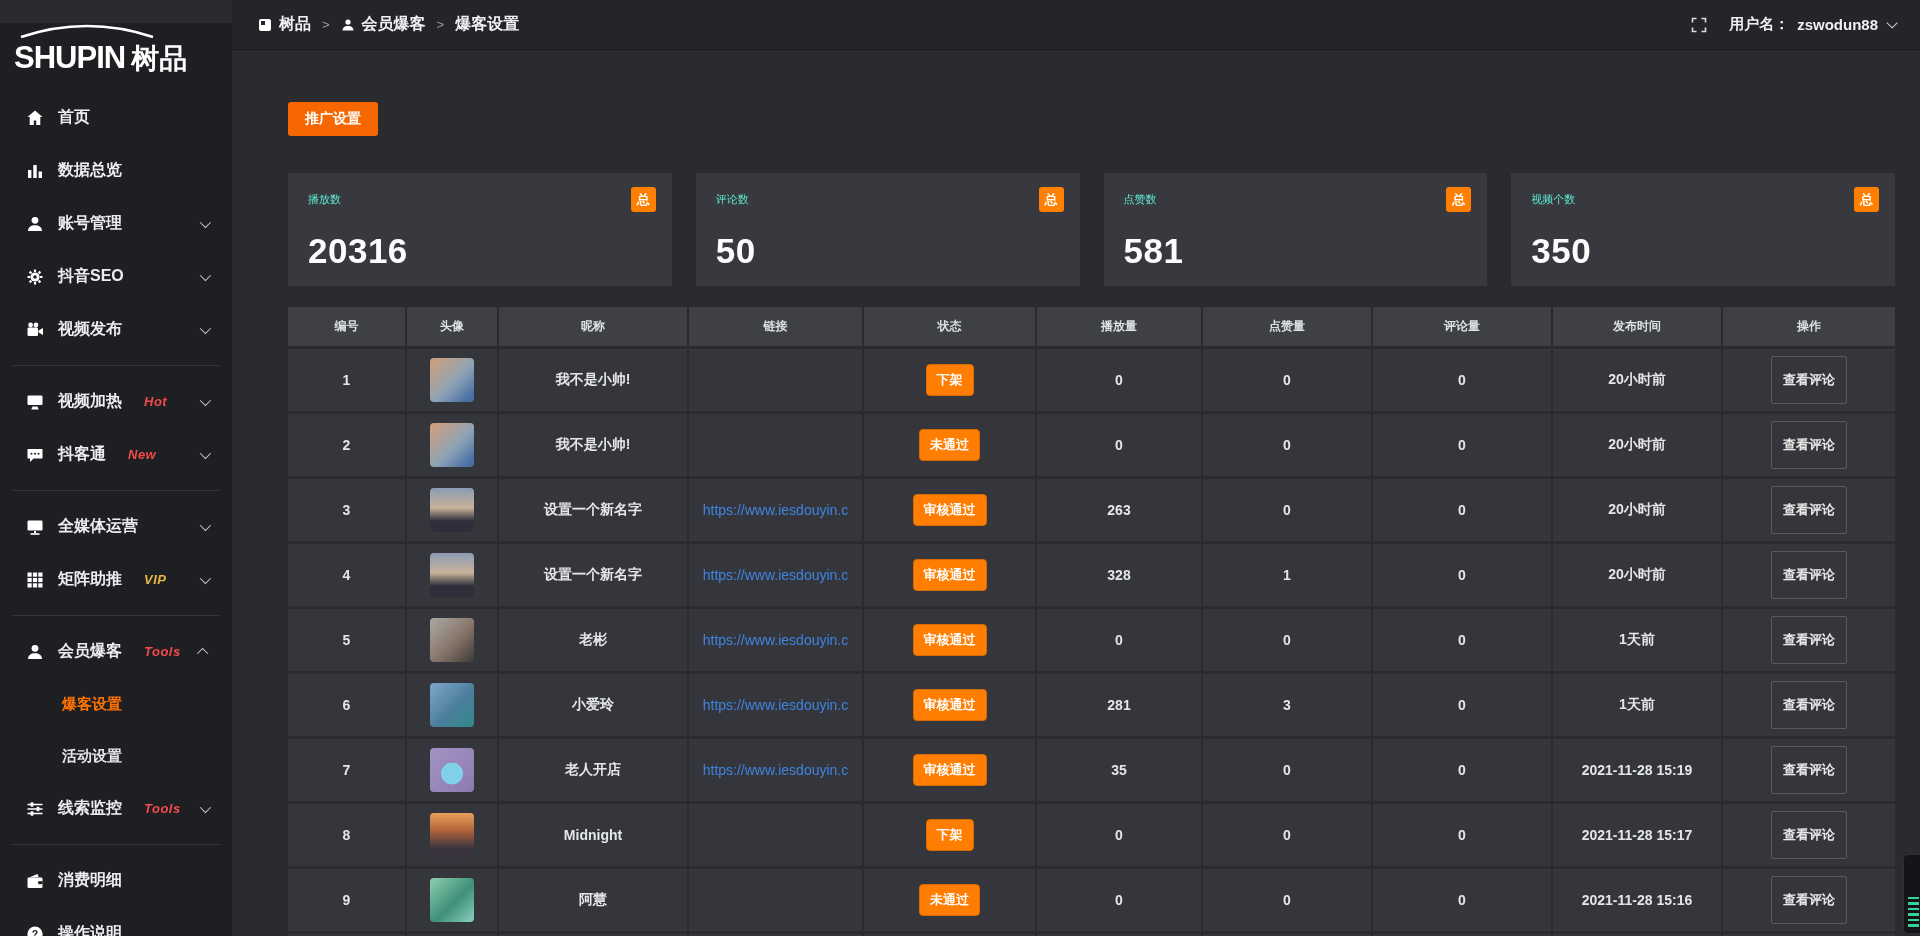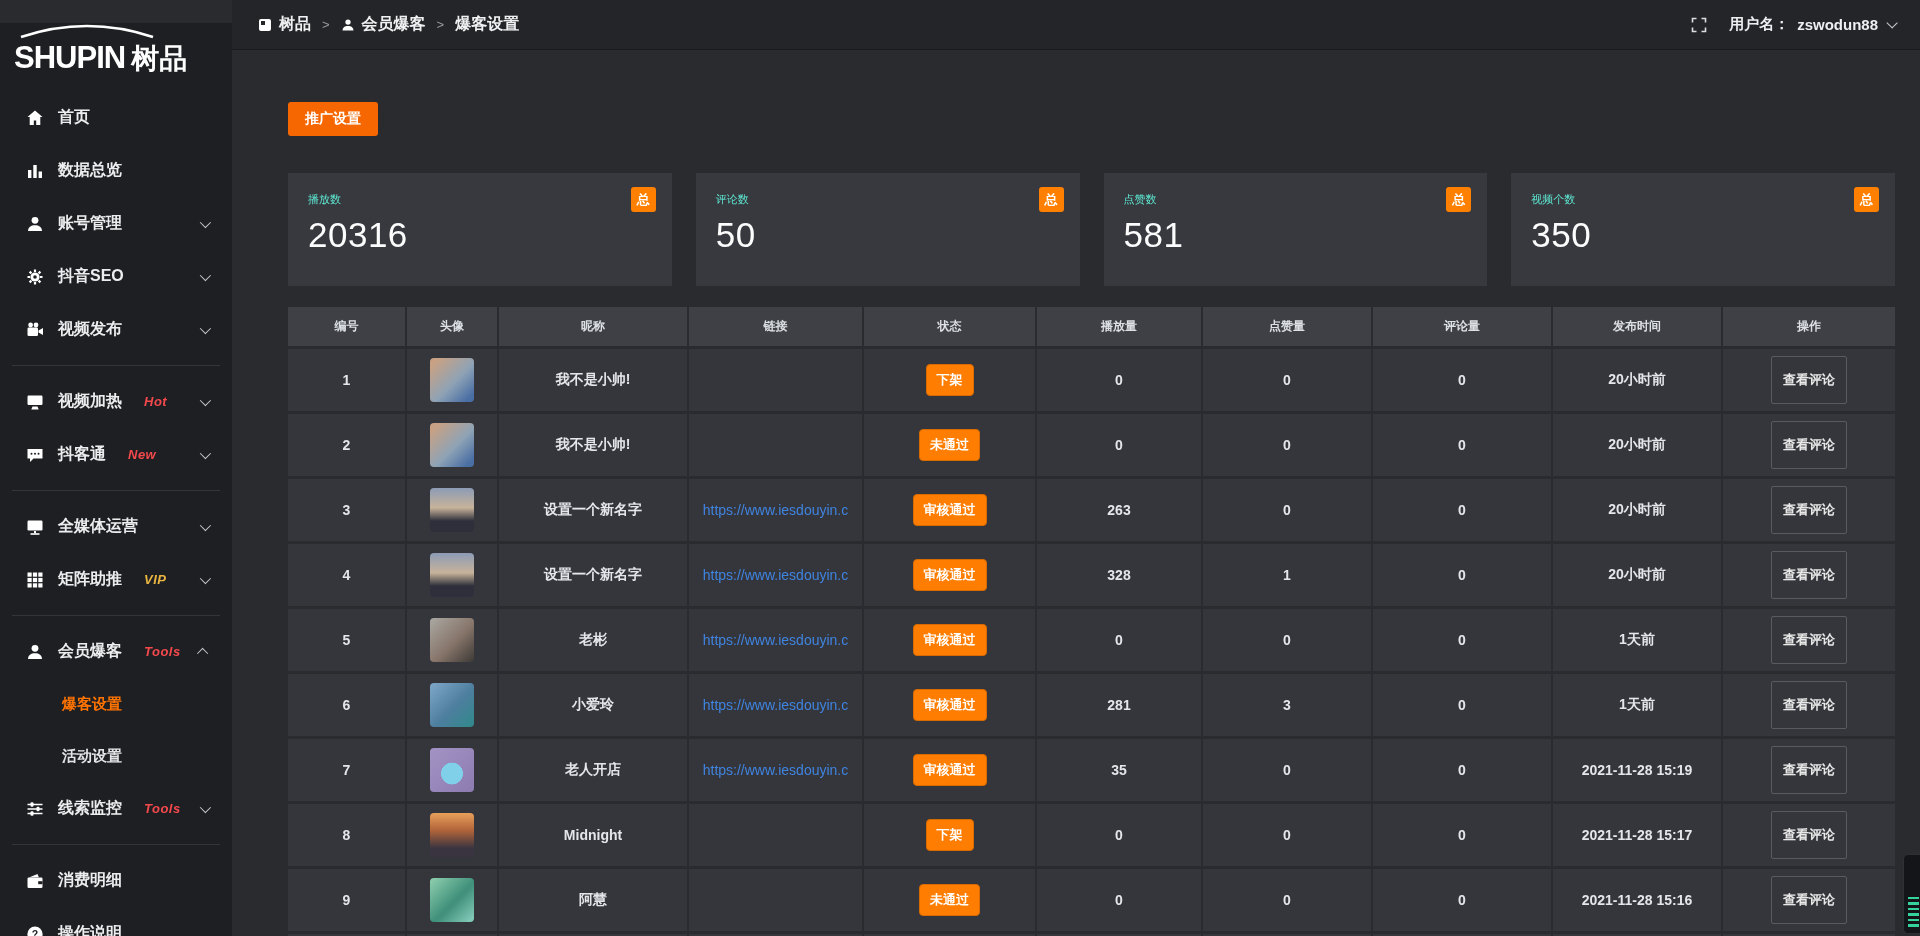--- a/index.html
+++ b/index.html
@@ -50,21 +50,21 @@
   .main { position:absolute; left:232px; top:50px; right:0; bottom:0; padding:0 25px 0 56px; overflow:hidden; }
   .promo-btn {
     margin-top:52px; display:inline-block; background:#f66702; color:#fff;
     border:none; font-size:14px; font-weight:600; padding:8px 17px; border-radius:3px;
     font-family:inherit; cursor:pointer;
   }
   
   .stats { display:grid; grid-template-columns:repeat(4,1fr); gap:24px; margin-top:37px; }
   .card { position:relative; background:#38393e; height:113px; padding:19px 20px; }
   .card-label { font-size:11px; font-weight:400; color:#5eead4; }
-  .card-value { font-size:35px; font-weight:400; color:#fcfcfd; margin-top:8px; letter-spacing:.5px; }
+  .card-value { font-size:35px; font-weight:700; color:#fcfcfd; margin-top:24px; letter-spacing:.5px; }
   .card-badge {
     position:absolute; top:14px; right:16px; width:25px; height:25px; background:#ff8000;
     border-radius:3px; color:#fff; font-size:13px; font-weight:600;
     display:flex; align-items:center; justify-content:center;
   }
   
   .table { margin-top:21px; }
   .thead, .tr { display:grid; grid-template-columns:117px 90px 188px 173px 171px 164px 168px 178px 168px 1fr; column-gap:2px; margin-bottom:3px; }
   .th { background:#3e4045; height:39px; display:flex; align-items:center; justify-content:center;
         font-size:12px; font-weight:600; color:#dde0e4; }

